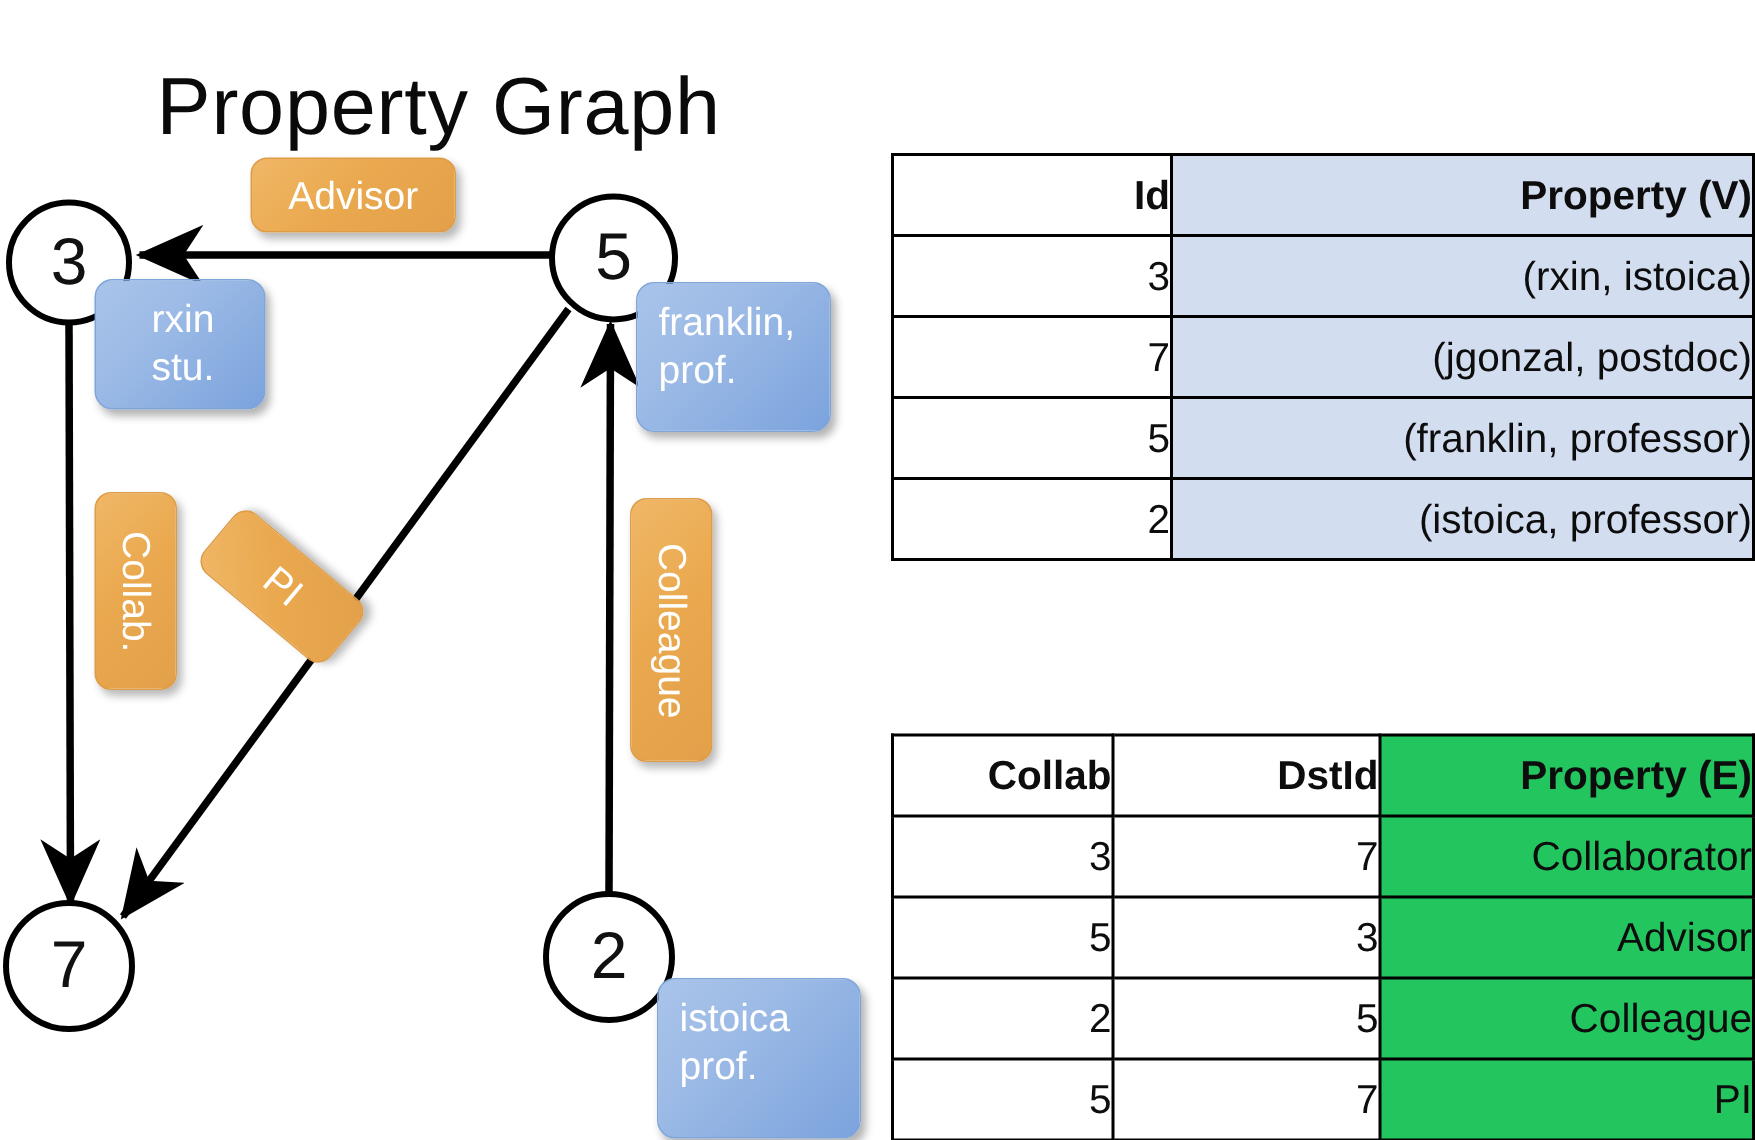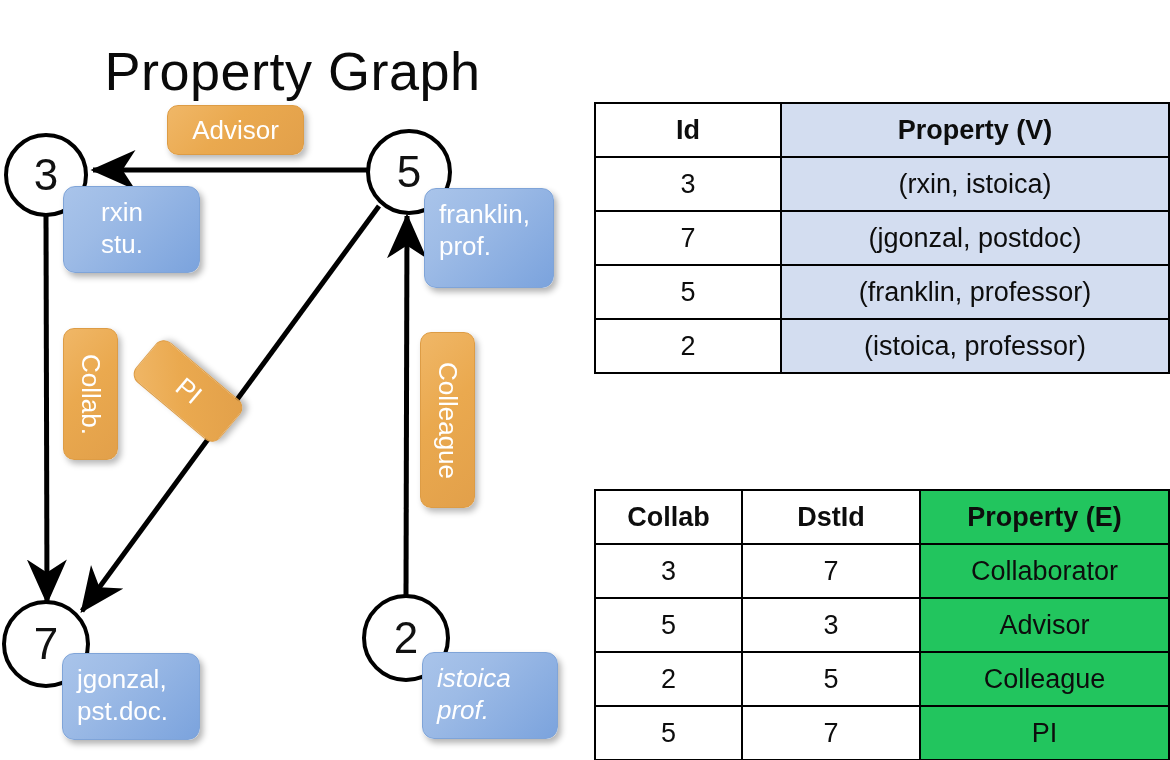--- a/index.html
+++ b/index.html
@@ -103,21 +103,21 @@
     position: absolute;
     border-collapse: collapse;
     table-layout: fixed;
     font-family: "Liberation Sans", sans-serif;
     font-weight: 300;
     font-size: 27px;
     color: #0d0d0d;
   }
   .grid-table td, .grid-table th {
     border: 2px solid #000000;
-    text-align: center;
+    text-align: right;
     padding: 0;
     height: 52px;
     font-weight: 300;
   }
   .grid-table th { font-weight: 700; font-size: 27px; }
 
   #vertex-table { left: 594px; top: 102px; width: 574px; }
   #vertex-table col.c-id   { width: 186px; }
   #vertex-table col.c-prop { width: 388px; }
   #vertex-table .prop-cell { background: #d3ddf0; }
@@ -161,27 +161,25 @@
     <div class="vertex" style="left:366px; top:129px; width:86px; height:86px;">
       <span>5</span>
     </div>
     <div class="vertex" style="left:2px; top:600px; width:88px; height:88px;">
       <span>7</span>
     </div>
     <div class="vertex" style="left:362px; top:594px; width:88px; height:88px;">
       <span>2</span>
     </div>
 
-    <div class="prop-box" style="left:63px; top:186px; width:137px; height:87px;padding-left:37px;">rxin
+    <div class="prop-box" style="left:63px; top:186px; width:114px; height:87px;padding-left:37px;">rxin
 stu.</div>
     <div class="prop-box" style="left:424px; top:188px; width:130px; height:100px;">franklin,
 prof.</div>
-    <div class="prop-box" style="left:62px; top:653px; width:138px; height:87px;">jgonzal,
-pst.doc.</div>
-    <div class="prop-box" style="left:422px; top:652px; width:136px; height:87px;font-style:italic;">istoica
+    <div class="prop-box" style="left:438px; top:652px; width:136px; height:107px;">istoica
 prof.</div>
 
     <div class="edge-label" style="left:167px; top:105px; width:137px; height:50px;">
       <span>Advisor</span>
     </div>
 
     <div class="edge-label vertical" style="left:63px; top:328px; width:55px; height:132px;">
       <span>Collab.</span>
     </div>
 

